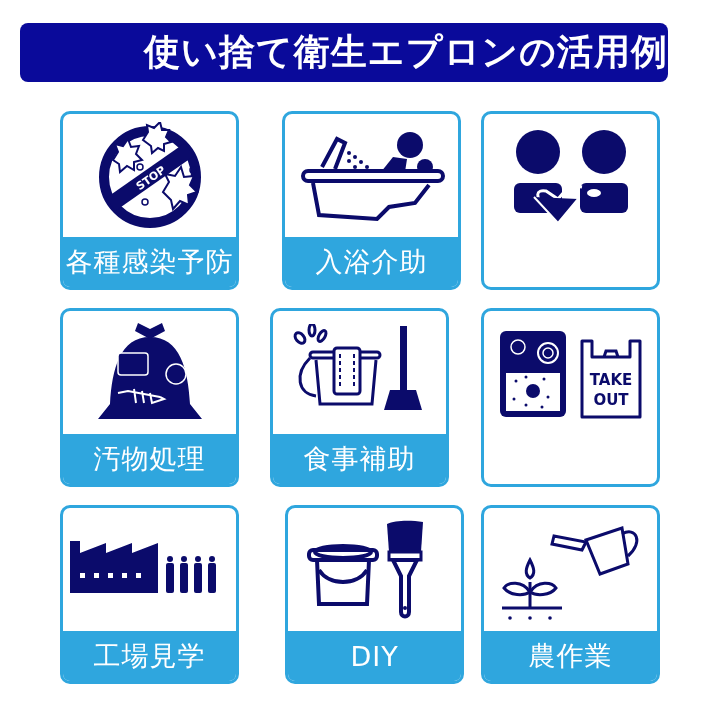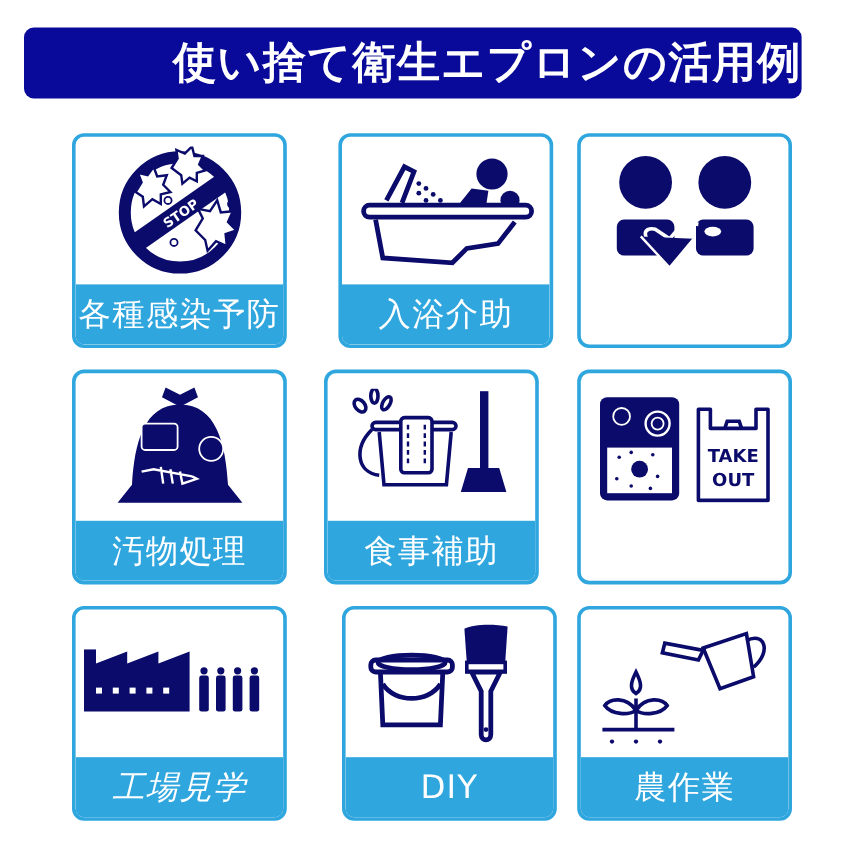--- a/index.html
+++ b/index.html
@@ -139,21 +139,21 @@
       <circle cx="52" cy="24" r="5" fill="none" stroke="#fff" stroke-width="1.5"></circle>
       <circle cx="22" cy="18" r="7" fill="none" stroke="#fff" stroke-width="1.5"></circle>
       <path d="M86 12 L86 88 L144 88 L144 12 L134 12 L134 28 L96 28 L96 12 Z" fill="#fff" stroke="#0b0b6b" stroke-width="3" stroke-linejoin="round"></path>
       <path d="M108 28 L110 22 L120 22 L122 28" fill="none" stroke="#0b0b6b" stroke-width="3"></path>
       <text x="115" y="56" text-anchor="middle" font-size="15" font-weight="bold" fill="#0b0b6b" font-family="DejaVu Sans, sans-serif">TAKE</text>
       <text x="115" y="76" text-anchor="middle" font-size="15" font-weight="bold" fill="#0b0b6b" font-family="DejaVu Sans, sans-serif">OUT</text>
     </svg>
   </div>
 </div>
 
-<div class="card" style="left:60px;top:505px;font-style:italic;">
+<div class="card" style="left:60px;top:505px;">
   <div class="icon-area">
     <svg width="160" height="60" viewBox="0 0 160 60">
       <path d="M0 0 L10 0 L10 12 L36 2 L36 12 L62 2 L62 12 L88 2 L88 52 L0 52 Z" fill="#0b0b6b"></path>
       <rect x="10" y="32" width="5" height="5" fill="#fff"></rect>
       <rect x="24" y="32" width="5" height="5" fill="#fff"></rect>
       <rect x="38" y="32" width="5" height="5" fill="#fff"></rect>
       <rect x="52" y="32" width="5" height="5" fill="#fff"></rect>
       <rect x="66" y="32" width="5" height="5" fill="#fff"></rect>
       <g fill="#0b0b6b">
         <circle cx="100" cy="18" r="3"></circle>

